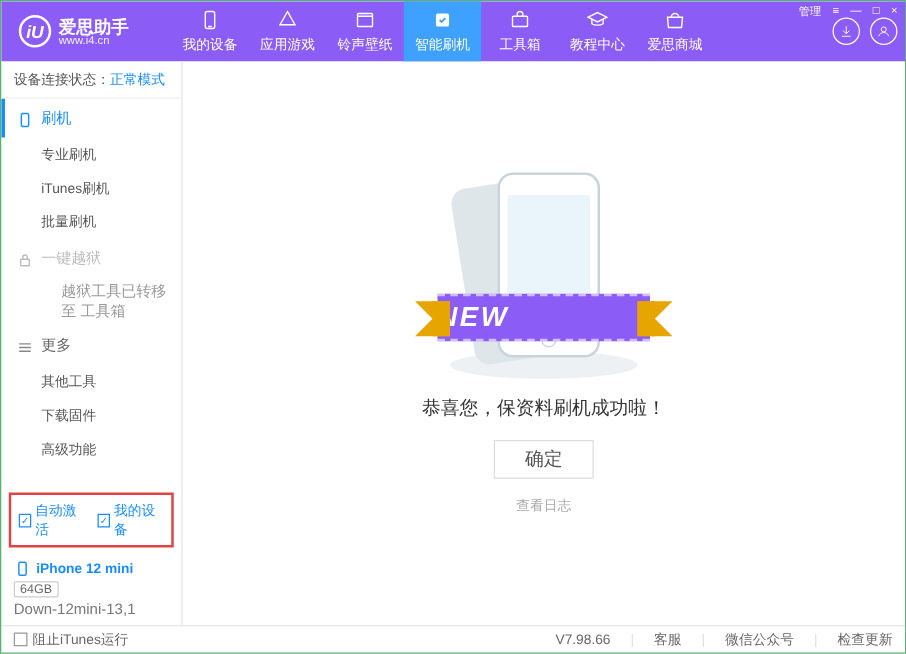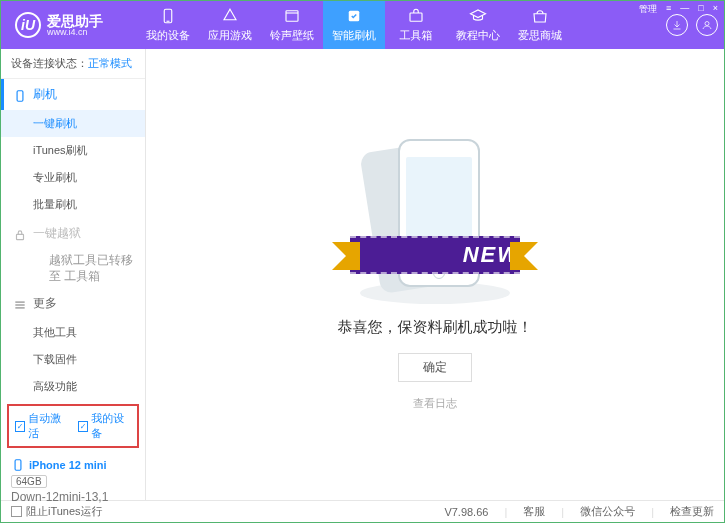--- a/index.html
+++ b/index.html
@@ -45,27 +45,27 @@
 .device-model { font-size: 12px; color: #777; margin-top: 2px; }
 
 .main { flex: 1; display: flex; flex-direction: column; align-items: center; justify-content: center; position: relative; }
 .illus { width: 170px; height: 165px; position: relative; margin-bottom: 14px; }
 .shadow-ellipse { position: absolute; bottom: 0; left: 50%; transform: translateX(-50%); width: 150px; height: 22px; background: #eef1f3; border-radius: 50%; }
 .phone-b { position: absolute; width: 78px; height: 142px; background: #dfe6ea; border-radius: 12px; left: 20px; top: 8px; transform: rotate(-9deg); }
 .phone-f { position: absolute; width: 82px; height: 148px; background: #fff; border: 2px solid #c9d4da; border-radius: 12px; left: 48px; top: 0; }
 .phone-f::before { content: ""; position: absolute; top: 16px; left: 6px; right: 6px; bottom: 20px; background: #e9f4fb; border-radius: 2px; }
 .phone-f::after { content: ""; position: absolute; bottom: 6px; left: 50%; transform: translateX(-50%); width: 10px; height: 10px; border: 1.5px solid #c9d4da; border-radius: 50%; }
 .ribbon { position: absolute; bottom: 30px; left: 0; right: 0; }
-.ribbon-main { background: #4c1d95; color: #fff; font-weight: 900; font-size: 22px; text-align: right; padding: 4px 0; position: relative; letter-spacing: 2px; border-top: 2px dashed rgba(255,255,255,.6); border-bottom: 2px dashed rgba(255,255,255,.6); font-style: italic; }
+.ribbon-main { background: #8b5cf6; color: #fff; font-weight: 900; font-size: 22px; text-align: left; padding: 4px 0; position: relative; letter-spacing: 2px; border-top: 2px dashed rgba(255,255,255,.6); border-bottom: 2px dashed rgba(255,255,255,.6); font-style: italic; }
 .ribbon-main::before, .ribbon-main::after { content: ""; position: absolute; top: 4px; width: 0; height: 0; border: 14px solid #e6a500; }
 .ribbon-main::before { left: -18px; border-left-color: transparent; }
 .ribbon-main::after { right: -18px; border-right-color: transparent; }
 
 .success-text { font-size: 15px; color: #333; margin-bottom: 16px; }
-.ok-btn { border: 1px solid #ddd; background: #fff; padding: 5px 24px; font-size: 12px; color: #555; cursor: pointer; margin-bottom: 14px; }
+.ok-btn { border: 1px solid #ddd; background: #fff; padding: 5px 24px; font-size: 15px; color: #555; cursor: pointer; margin-bottom: 14px; }
 .log-link { font-size: 11px; color: #aaa; cursor: pointer; }
 
 .statusbar { height: 22px; border-top: 1px solid #e6e6e6; display: flex; align-items: center; font-size: 11px; color: #666; padding: 0 10px; justify-content: space-between; }
 .status-left { display: flex; align-items: center; gap: 4px; }
 .status-cb { width: 11px; height: 11px; border: 1px solid #999; }
 .status-right { display: flex; gap: 16px; }
 .status-right span { cursor: pointer; display: flex; align-items: center; gap: 3px; }
 .sep { color: #ddd; }
 </style>
 </head>
@@ -173,23 +173,22 @@
     </div>
 
     <div class="side-section active-sec">
       <span class="side-icon">
           <svg viewBox="0 0 24 24" fill="none" stroke="#1a8cff" stroke-width="2">
             <rect x="7" y="3" width="10" height="18" rx="2"></rect>
           </svg>
         </span>
       <span>刷机</span>
     </div>
-    <div class="side-item active">一键刷机</div>
+    <div class="side-item">专业刷机</div>
     <div class="side-item">iTunes刷机</div>
-    <div class="side-item">专业刷机</div>
     <div class="side-item">批量刷机</div>
 
     <div class="side-section disabled">
       <span class="side-icon">
           <svg viewBox="0 0 24 24" fill="none" stroke="#bbb" stroke-width="2">
             <rect x="6" y="11" width="12" height="9" rx="1"></rect>
             <path d="M9 11V8a3 3 0 016 0v3"></path>
           </svg>
         </span>
       <span>一键越狱</span>

